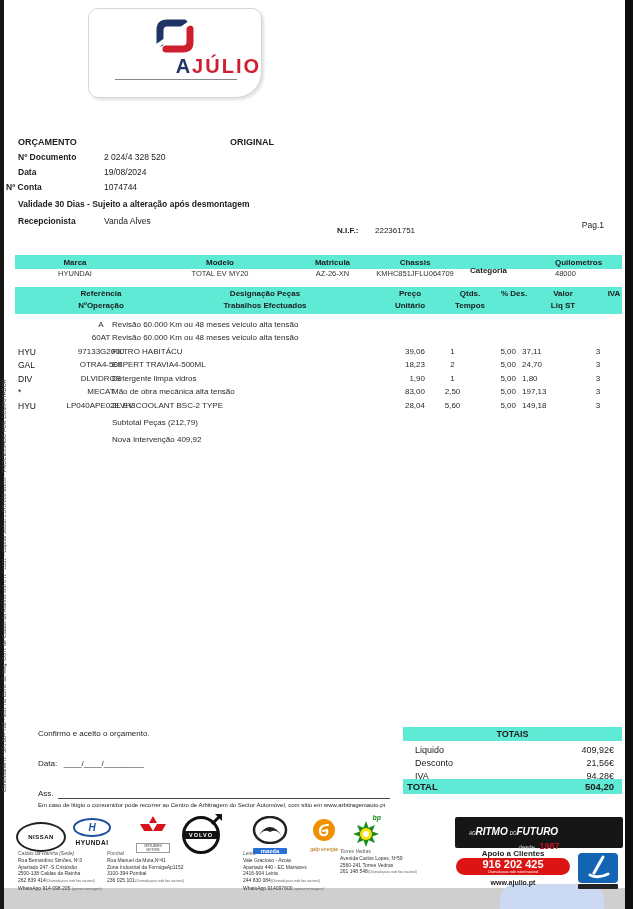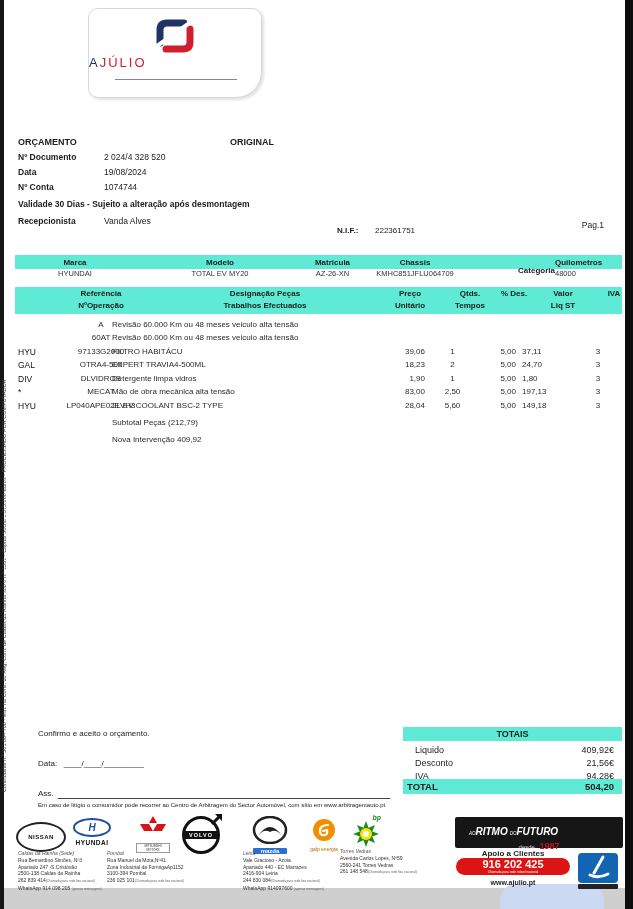--- a/index.html
+++ b/index.html
@@ -9,32 +9,32 @@
   .b{font-weight:bold;}
   
   #edge-left{left:0;top:0;width:4px;height:909px;background:#161616;}
   #edge-right{right:0;top:0;width:8px;height:909px;background:#0d0d0d;}
   #bottom-strip{left:4px;top:888px;width:621px;height:21px;background:#cfcfcf;}
   #bottom-blob{left:500px;top:884px;width:104px;height:25px;background:#ccd9f2;border-radius:16px 16px 0 0;}
   
   #logo-card{left:88px;top:8px;width:172px;height:88px;background:#fff;
              border:1px solid #d7d7d7;border-radius:10px 10px 26px 10px;
              box-shadow:2px 2px 3px rgba(0,0,0,.12);}
-  #brand-text{left:0;top:46px;width:172px;text-align:left;font-size:13px;font-weight:normal;letter-spacing:2px;}
+  #brand-text{left:0;top:46px;width:172px;text-align:right;font-size:20px;font-weight:bold;letter-spacing:2px;}
   #brand-underline{left:26px;top:70px;width:122px;height:1px;background:#888;}
   .navy{color:#1f3364;} .red{color:#cf1f2e;}
   
   .h9{font-size:9px;} .h8{font-size:8px;} .h85{font-size:8.5px;}
   
   .yellow{background:#5eead4;}
   #veh-head{left:15px;top:255px;width:607px;height:14px;display:flex;font-size:8px;font-weight:bold;align-items:center;}
   #veh-vals{left:15px;top:269px;width:607px;height:11px;display:flex;font-size:7.5px;color:#333;}
   .vc0{width:120px;text-align:center;} .vc1{width:170px;text-align:center;}
   .vc2{width:55px;text-align:center;}  .vc3{width:110px;text-align:center;}
-  .vc4{width:85px;text-align:right;margin-top:16px;}  .vc5{width:67px;text-align:left;}
+  .vc4{width:85px;text-align:left;margin-top:16px;}  .vc5{width:67px;text-align:left;}
   #items-head{left:15px;top:287px;width:607px;height:27px;font-size:8px;font-weight:bold;}
   .ih{position:absolute;text-align:center;line-height:12px;}
   .irow{position:absolute;left:0;width:633px;height:13px;font-size:8px;color:#2a2a2a;}
   .c-origin{position:absolute;left:18px;width:38px;font-size:8.5px;color:#111;}
   .c-ref{position:absolute;left:55px;width:92px;text-align:center;}
   .c-desc{position:absolute;left:112px;width:262px;}
   .c-price{position:absolute;left:368px;width:57px;text-align:right;}
   .c-qty{position:absolute;left:430px;width:45px;text-align:center;}
   .c-disc{position:absolute;left:476px;width:40px;text-align:right;}
   .c-val{position:absolute;left:522px;width:56px;}
@@ -81,21 +81,21 @@
   <div class="abs" id="brand-underline"></div>
 </div>
 
 <div class="abs b h9" style="left:18px;top:137px">ORÇAMENTO</div>
 <div class="abs b h9" style="left:230px;top:137px">ORIGINAL</div>
 
 <div class="abs b h85" style="left:18px;top:152px">Nº Documento</div>
 <div class="abs h85" style="left:104px;top:152px">2 024/4 328 520</div>
 <div class="abs b h85" style="left:18px;top:167px">Data</div>
 <div class="abs h85" style="left:104px;top:167px">19/08/2024</div>
-<div class="abs b h85" style="left:18px;top:182px">Nº Conta</div>
+<div class="abs b h85" style="left:6px;top:182px">Nº Conta</div>
 <div class="abs h85" style="left:104px;top:182px">1074744</div>
 
 <div class="abs b h85" style="left:18px;top:199px">Validade 30 Dias - Sujeito a alteração após desmontagem</div>
 <div class="abs b h85" style="left:18px;top:216px">Recepcionista</div>
 <div class="abs h85" style="left:104px;top:216px">Vanda Alves</div>
 
 <div class="abs b" style="left:337px;top:226px;font-size:8px">N.I.F.:</div>
 <div class="abs" style="left:375px;top:226px;font-size:8px">222361751</div>
 <div class="abs h85" style="left:560px;top:220px;width:44px;text-align:right">Pag.1</div>
 

